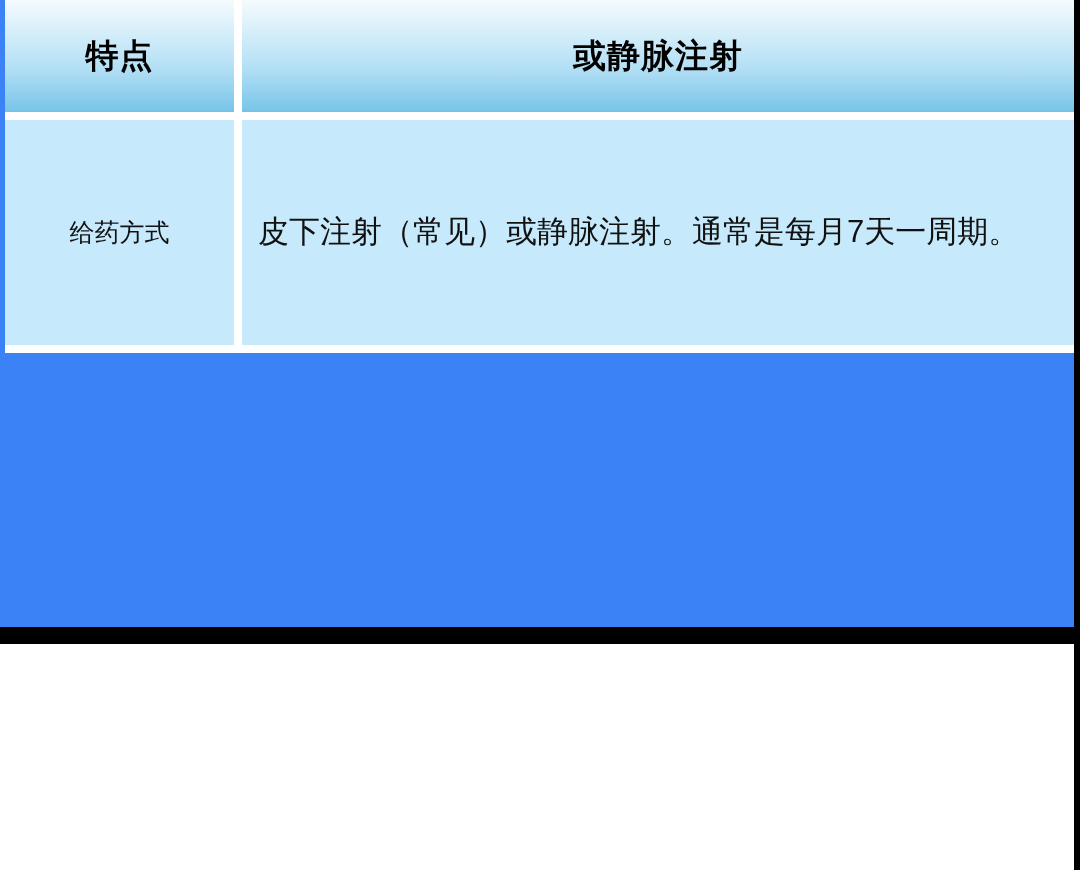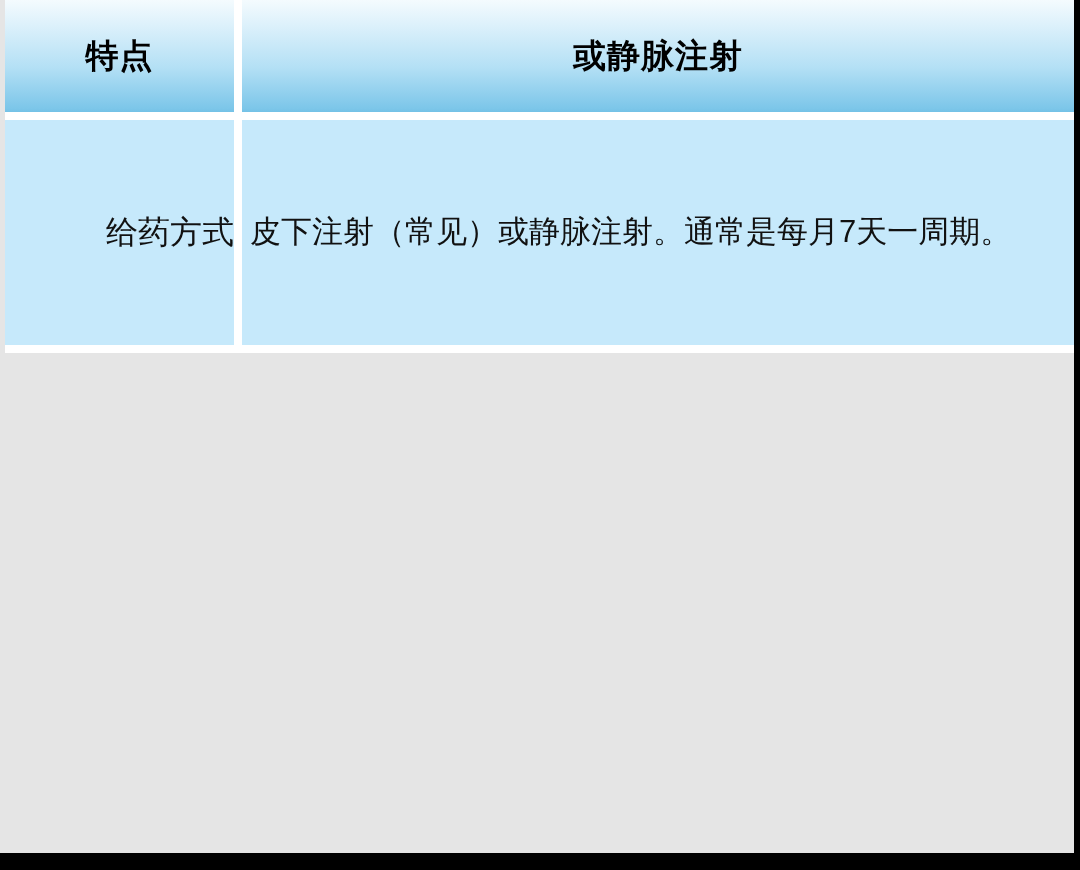--- a/index.html
+++ b/index.html
@@ -10,22 +10,22 @@
   body {
     width: 1080px;
     height: 870px;
     overflow: hidden;
     font-family: "Liberation Sans", "DejaVu Sans", sans-serif;
   }
 
   .screen {
     position: relative;
     width: 1080px;
-    height: 870px;
-    background: #e5e5e5;
+    height: 644px;
+    background: #3b82f6;
     box-sizing: border-box;
   }
 
   
   .edge-right {
     position: absolute;
     top: 0;
     right: 0;
     width: 6px;
     height: 870px;
@@ -76,38 +76,38 @@
   
   .cell {
     border-right: 8px solid #ffffff;
     border-bottom: 8px solid #ffffff;
   }
   .cell.last { border-right: 0; }
   .row-light .cell { background: #c6e9fb; }
   .row-dark  .cell { background: #8fdaf7; }
 
   .feature-cell {
-    text-align: right;
-    font-size: 32px;
+    text-align: center;
+    font-size: 25px;
     color: #111111;
     line-height: 1.3;
     padding: 6px 8px;
   }
 
   .explain-cell {
     text-align: left;
     font-size: 31px;
     color: #111111;
     line-height: 1.62;
     padding: 14px 18px 14px 20px;
     vertical-align: middle;
   }
 
   .explain-cell .para {
-    margin: 8px;
+    margin: 16px;
     word-break: break-all;
   }
 
   .u { text-decoration: underline; text-underline-offset: 3px; }
 
   
   .r1 .cell { height: 233px; }
   .r2 .cell { height: 258px; }
   .r3 .cell { height: 233px; }
 </style>

